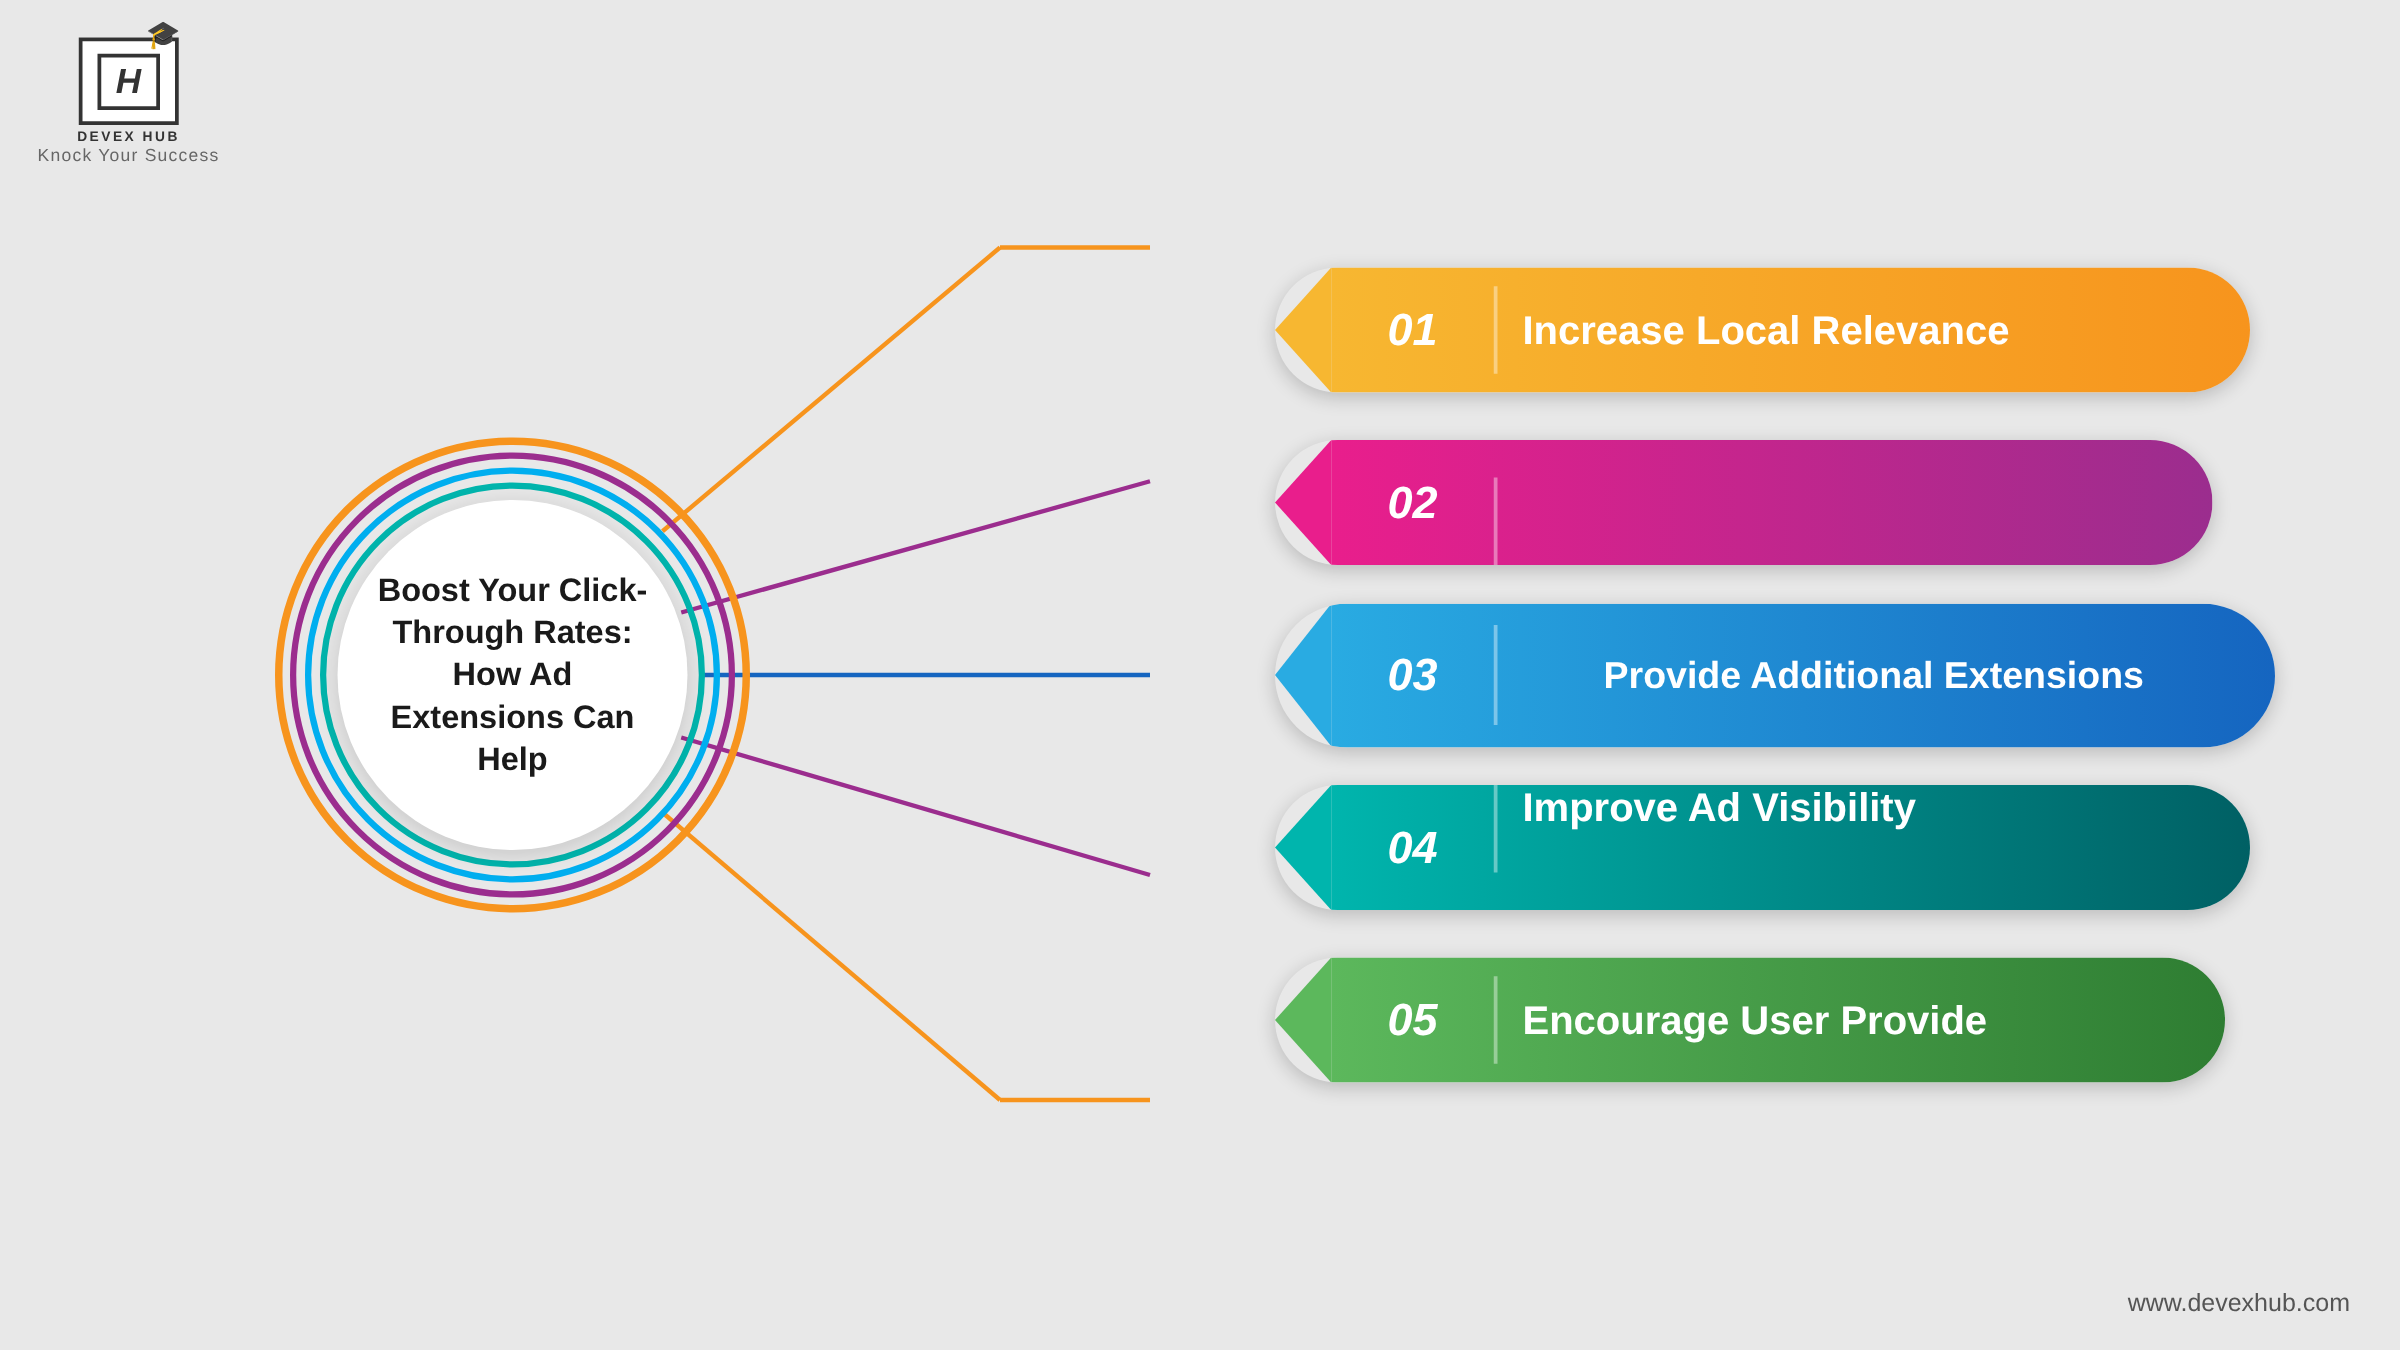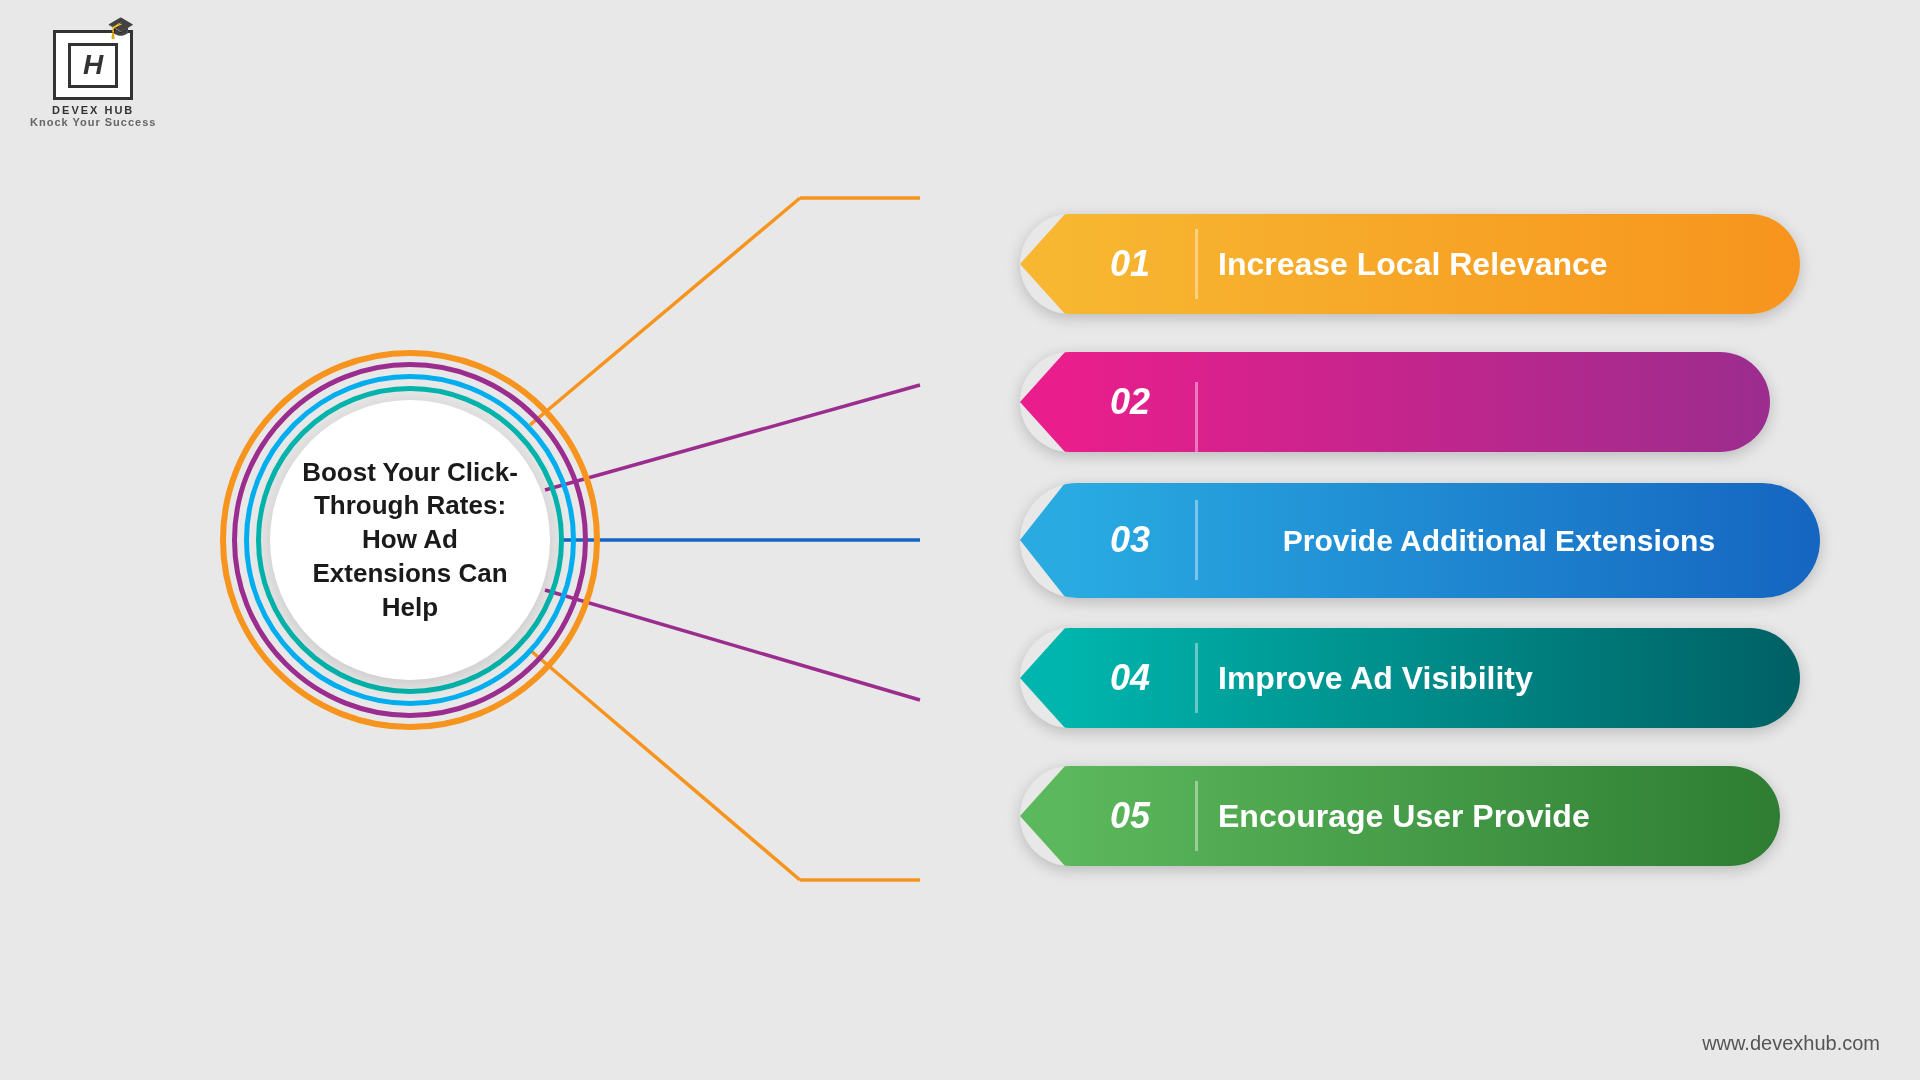--- a/index.html
+++ b/index.html
@@ -52,24 +52,23 @@
       font-size: 22px;
     }
     .logo-text-main {
       font-size: 11px;
       font-weight: 900;
       color: #333;
       letter-spacing: 2px;
       margin-top: 4px;
     }
     .logo-text-sub {
-      font-size: 11px;
+      font-size: 14px;
       color: #666;
       letter-spacing: 1px;
-      font-weight: bold;
     }
 
     
     .center-circle {
       position: absolute;
       left: 220px;
       top: 50%;
       transform: translateY(-50%);
       width: 380px;
       height: 380px;
@@ -287,21 +286,21 @@
         <div class="pill-number" style="background:transparent;">03</div>
         <div style="width:3px;height:70%;background:rgba(255,255,255,0.4);"></div>
         <div class="pill-label-multi">Provide Additional Extensions</div>
       </div>
     </div>
   </div>
 
   <div class="pill-row">
     <div class="pill pill-4" style="width: 780px;">
       <div style="width:0;height:0;border-top:50px solid transparent;border-bottom:50px solid transparent;border-right:45px solid #00b5ad;flex-shrink:0;"></div>
-      <div style="display:flex;align-items:center;flex:1;background:linear-gradient(90deg,#00b5ad,#006064);height:100%;">
+      <div style="display:flex;flex:1;background:linear-gradient(90deg,#00b5ad,#006064);height:100%;">
         <div class="pill-number" style="background:transparent;">04</div>
         <div style="width:3px;height:70%;background:rgba(255,255,255,0.4);"></div>
         <div class="pill-label">Improve Ad Visibility</div>
       </div>
     </div>
   </div>
 
   <div class="pill-row">
     <div class="pill pill-5" style="width: 760px;">
       <div style="width:0;height:0;border-top:50px solid transparent;border-bottom:50px solid transparent;border-right:45px solid #5cb85c;flex-shrink:0;"></div>

